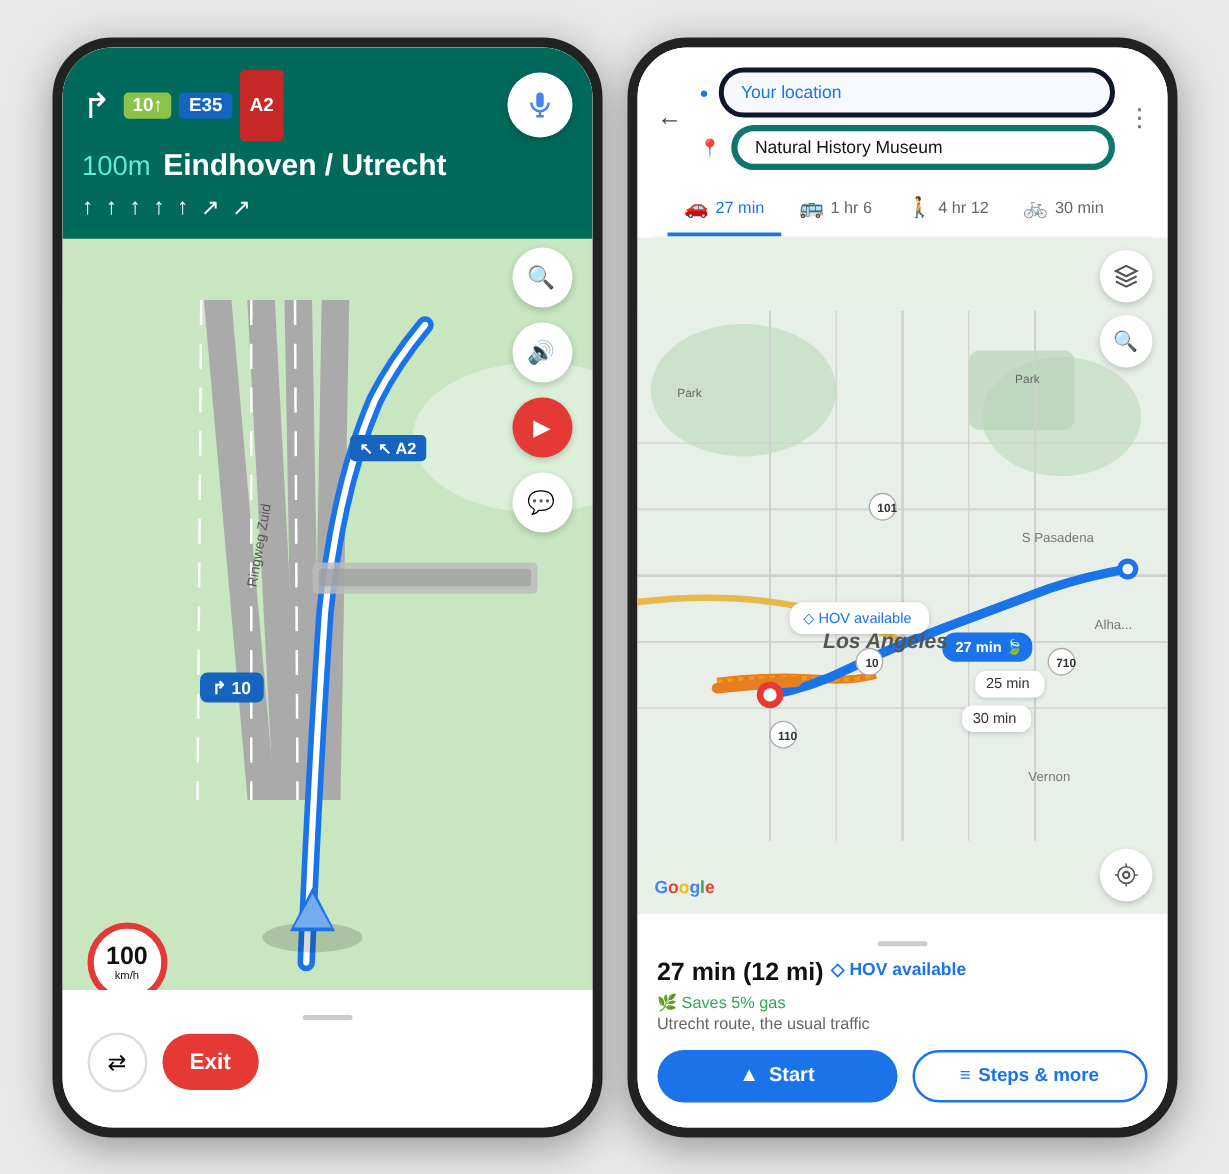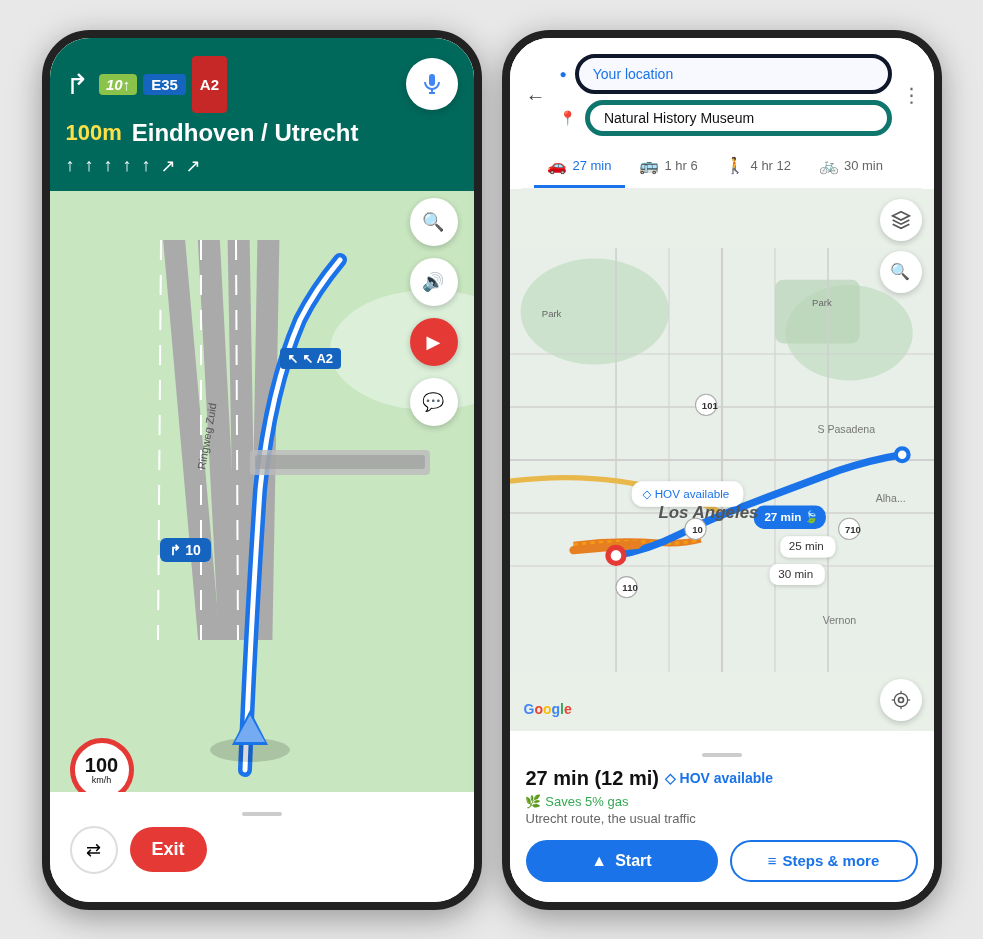--- a/index.html
+++ b/index.html
@@ -62,42 +62,41 @@
     .badge-10 {
       background: #8bc34a;
       color: white;
       font-weight: bold;
       font-size: 15px;
       padding: 2px 7px;
       border-radius: 4px;
       display: flex;
       align-items: center;
       gap: 2px;
-      font-style: italic;
     }
     .badge-e35 {
       background: #1565c0;
       color: white;
       font-weight: bold;
       font-size: 15px;
       padding: 2px 8px;
       border-radius: 4px;
     }
     .badge-a2 {
       background: #c62828;
       color: white;
       font-weight: bold;
       font-size: 15px;
       padding: 20px 8px;
       border-radius: 4px;
     }
     .nav-distance {
-      color: #fde047;
+      color: #5eead4;
       font-size: 22px;
-      font-weight: bold;
+      font-weight: normal;
     }
     .nav-destination {
       color: white;
       font-size: 24px;
       font-weight: bold;
     }
     .nav-arrows {
       display: flex;
       gap: 10px;
       margin-top: 8px;
@@ -384,21 +383,20 @@
     
     .dir-bottom {
       background: white;
       padding: 16px 16px 20px;
     }
     .dir-bottom-title {
       font-size: 20px;
       font-weight: bold;
       color: #111;
       display: flex;
-      align-items: center;
       gap: 6px;
       margin-bottom: 4px;
     }
     .dir-bottom-sub {
       font-size: 13px;
       color: #34a853;
       margin-bottom: 2px;
     }
     .dir-bottom-sub2 {
       font-size: 13px;

